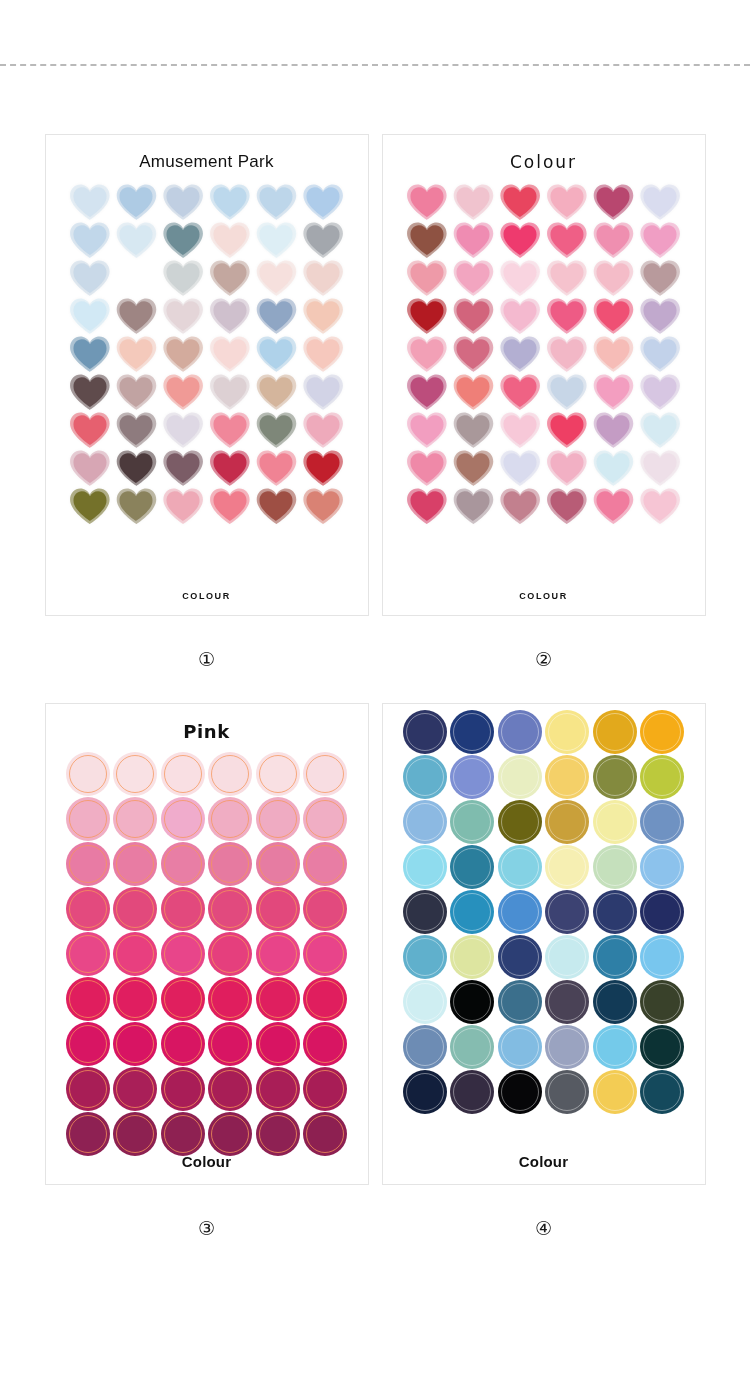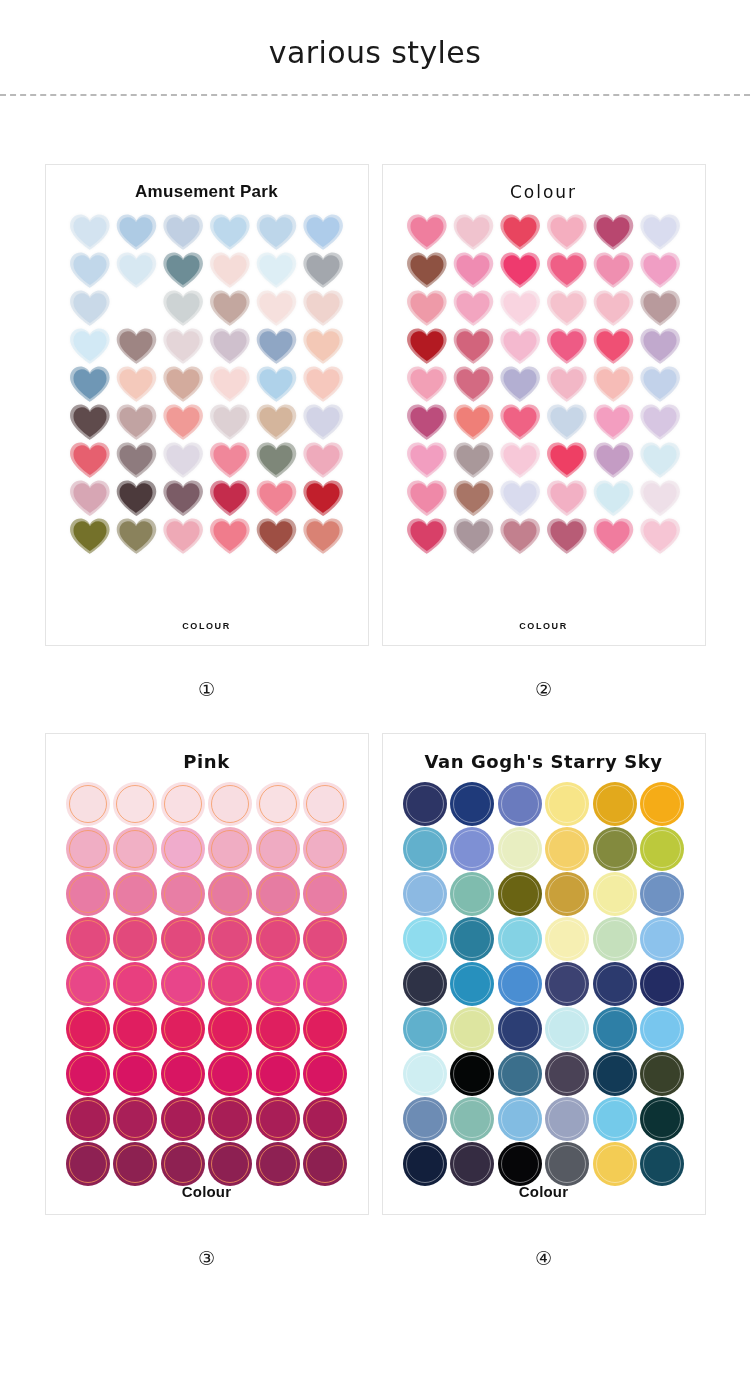--- a/index.html
+++ b/index.html
@@ -67,21 +67,21 @@
 
   .card-title {
     margin-top: 18px;
     color: #111111;
     text-align: center;
     line-height: 1.1;
     height: 24px;
   }
   .title-bold {
     font-family: "Liberation Sans", sans-serif;
-    font-weight: bold;
+    font-weight: normal;
     font-size: 17px;
     letter-spacing: 0.3px;
   }
   .title-light {
     font-family: "DejaVu Sans", sans-serif;
     font-weight: 400;
     font-size: 17px;
     letter-spacing: 2px;
   }
   .title-rounded {
@@ -181,21 +181,20 @@
     color: #1a1a1a;
     margin-top: 34px;
     margin-bottom: 34px;
     line-height: 1;
   }
 </style>
 </head>
 <body>
 
 <div class="page-header">
-  <div class="page-title">various styles</div>
   <div class="divider"></div>
 </div>
 
 <div class="sheet-grid" id="sheet-grid">
     <div class="sheet-cell">
       <div class="card">
         <div class="card-title title-bold">Amusement Park</div>
         <div class="sticker-grid grid-hearts">
           <div class="heart" title="#d3e3f0">
             <span class="h-ring" style="background: rgb(211, 227, 240); opacity: 0.55;"></span>
@@ -701,21 +700,20 @@
           <div class="dot dot-pink" title="#8d2052" style="background: rgb(141, 32, 82);"></div>
           <div class="dot dot-pink" title="#8e2153" style="background: rgb(142, 33, 83);"></div>
           <div class="dot dot-pink" title="#8d2051" style="background: rgb(141, 32, 81);"></div>
         </div>
         <div class="card-footer footer-mixed">Colour</div>
       </div>
       <div class="sheet-number">③</div>
     </div>
     <div class="sheet-cell">
       <div class="card">
-        <div class="card-title title-rounded">Van Gogh's Starry Sky</div>
         <div class="sticker-grid grid-dots">
           <div class="dot dot-sky" title="#2d3565" style="background: rgb(45, 53, 101);"></div>
           <div class="dot dot-sky" title="#1f3a7a" style="background: rgb(31, 58, 122);"></div>
           <div class="dot dot-sky" title="#6a7bbe" style="background: rgb(106, 123, 190);"></div>
           <div class="dot dot-sky" title="#f7e588" style="background: rgb(247, 229, 136);"></div>
           <div class="dot dot-sky" title="#e2a91c" style="background: rgb(226, 169, 28);"></div>
           <div class="dot dot-sky" title="#f5ac17" style="background: rgb(245, 172, 23);"></div>
           <div class="dot dot-sky" title="#62b0cc" style="background: rgb(98, 176, 204);"></div>
           <div class="dot dot-sky" title="#7e90d4" style="background: rgb(126, 144, 212);"></div>
           <div class="dot dot-sky" title="#e8eec1" style="background: rgb(232, 238, 193);"></div>

